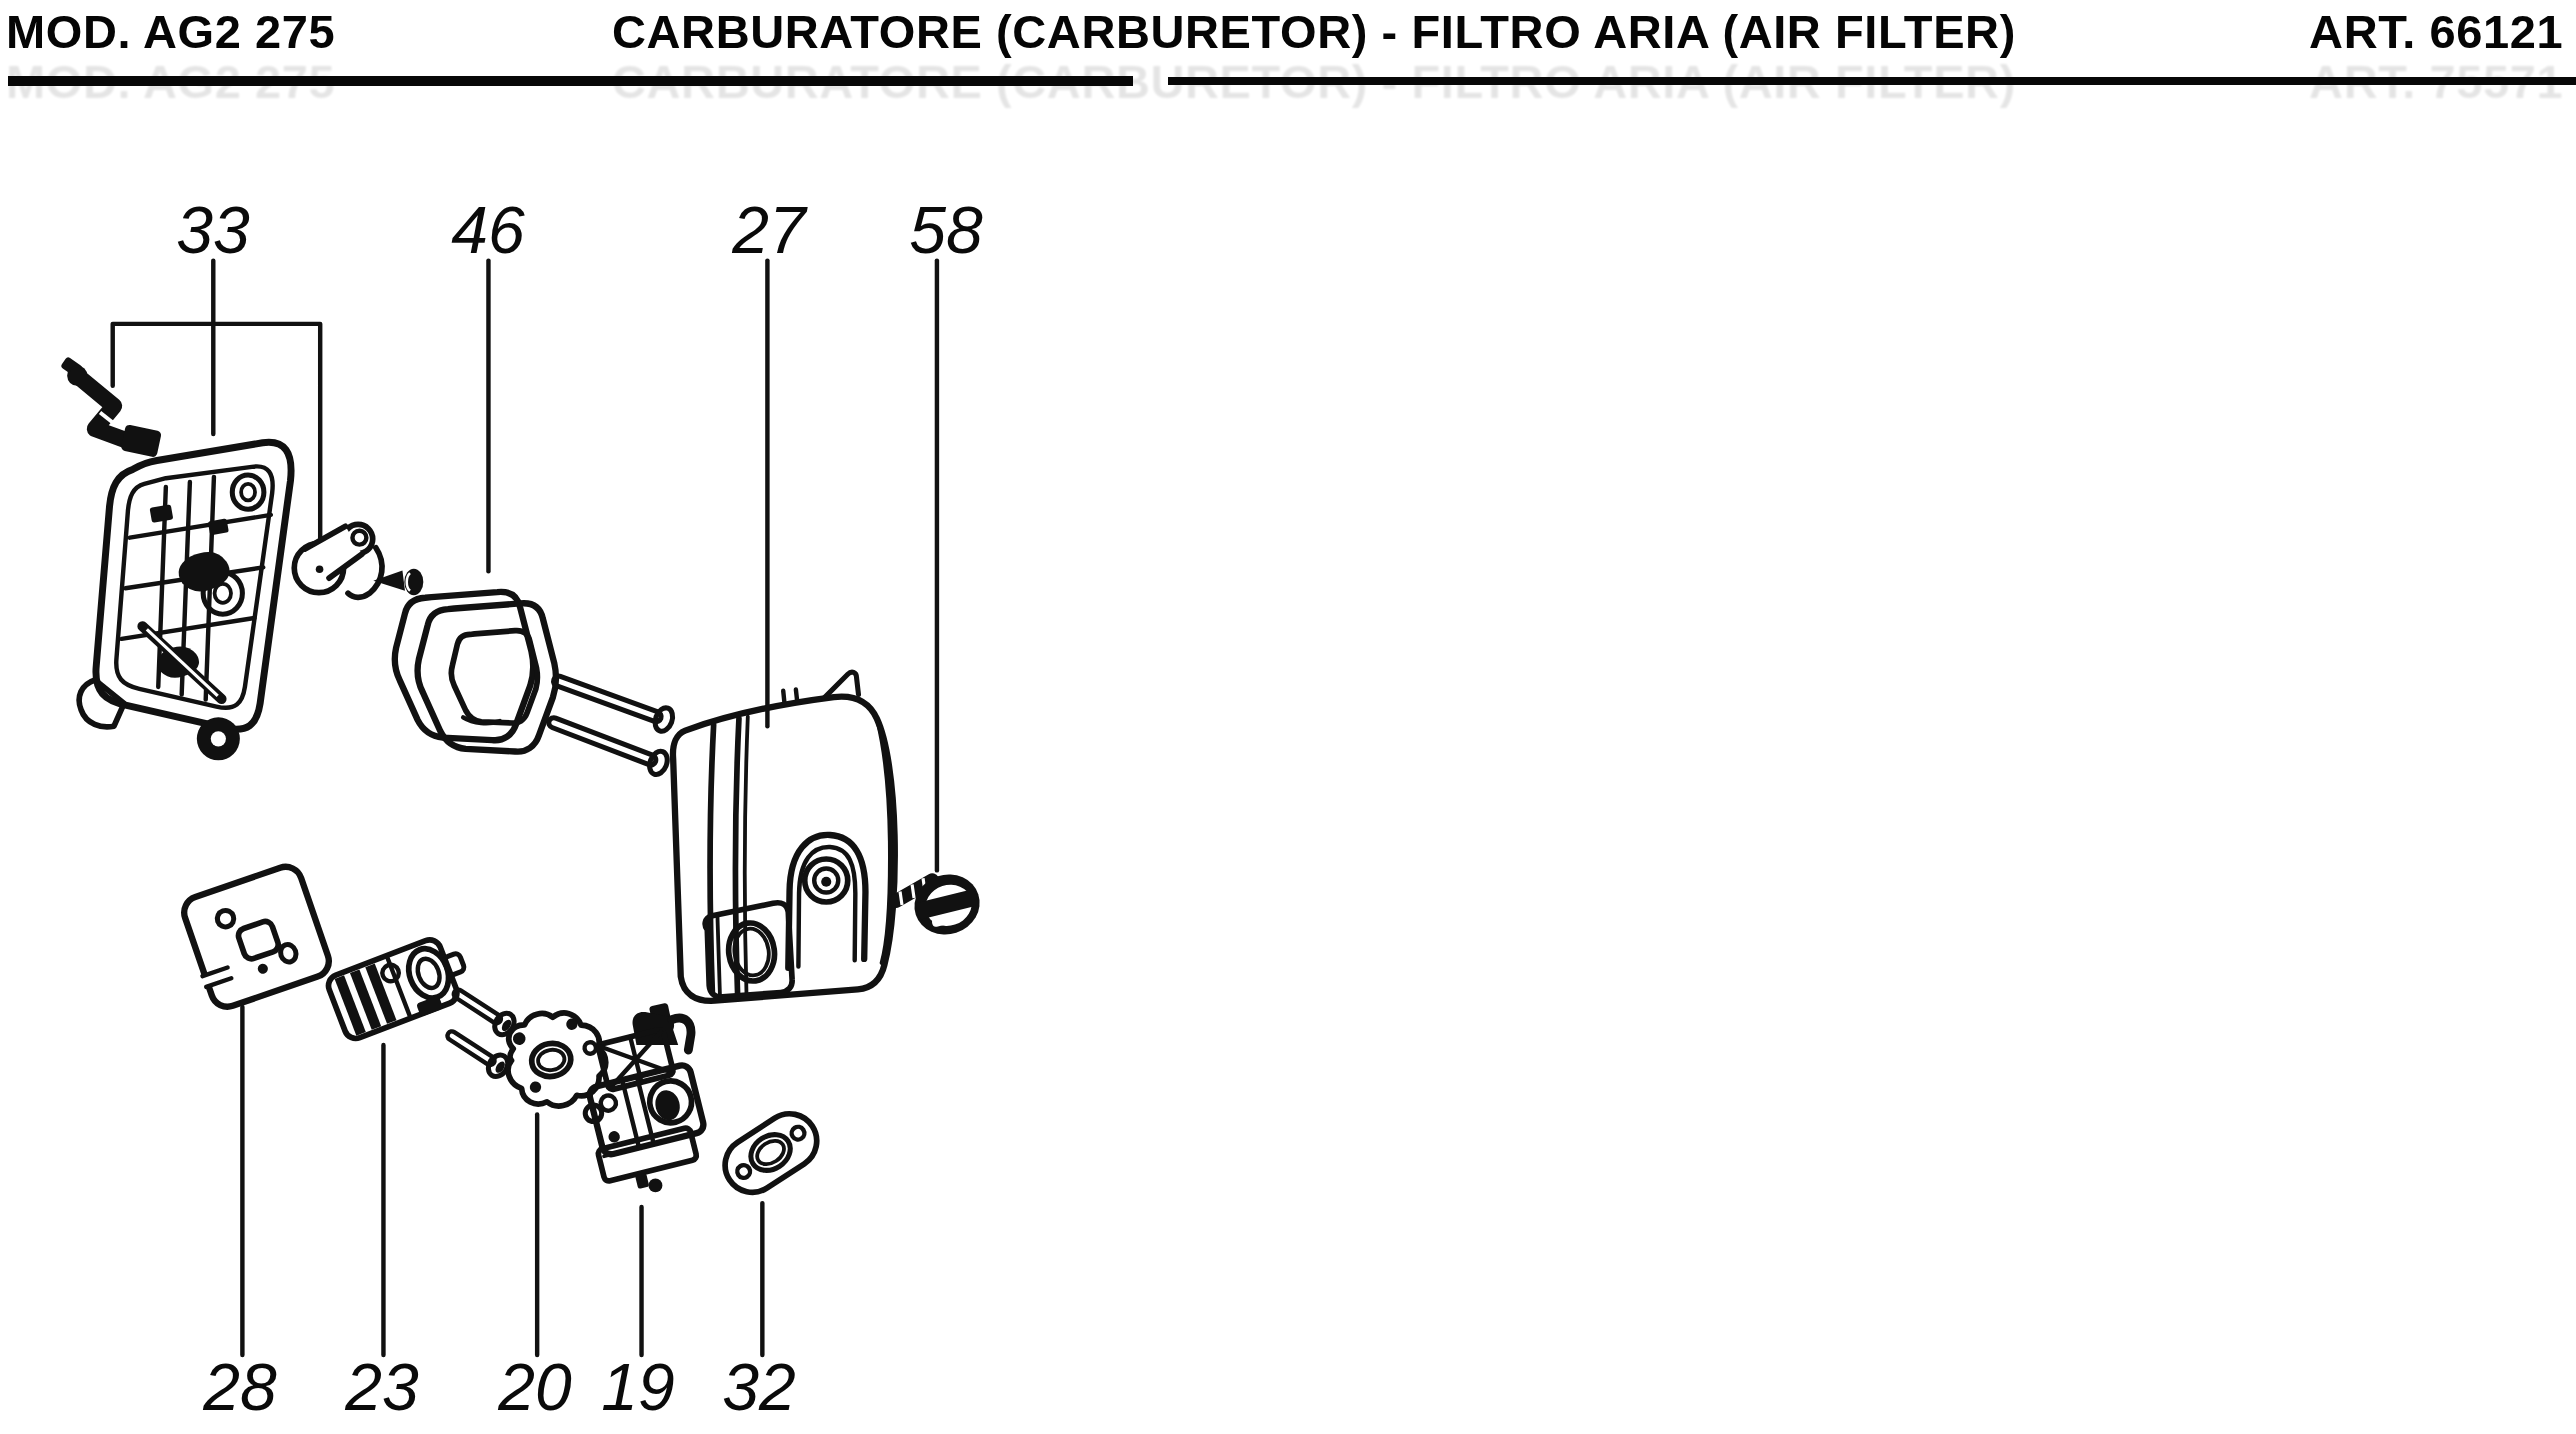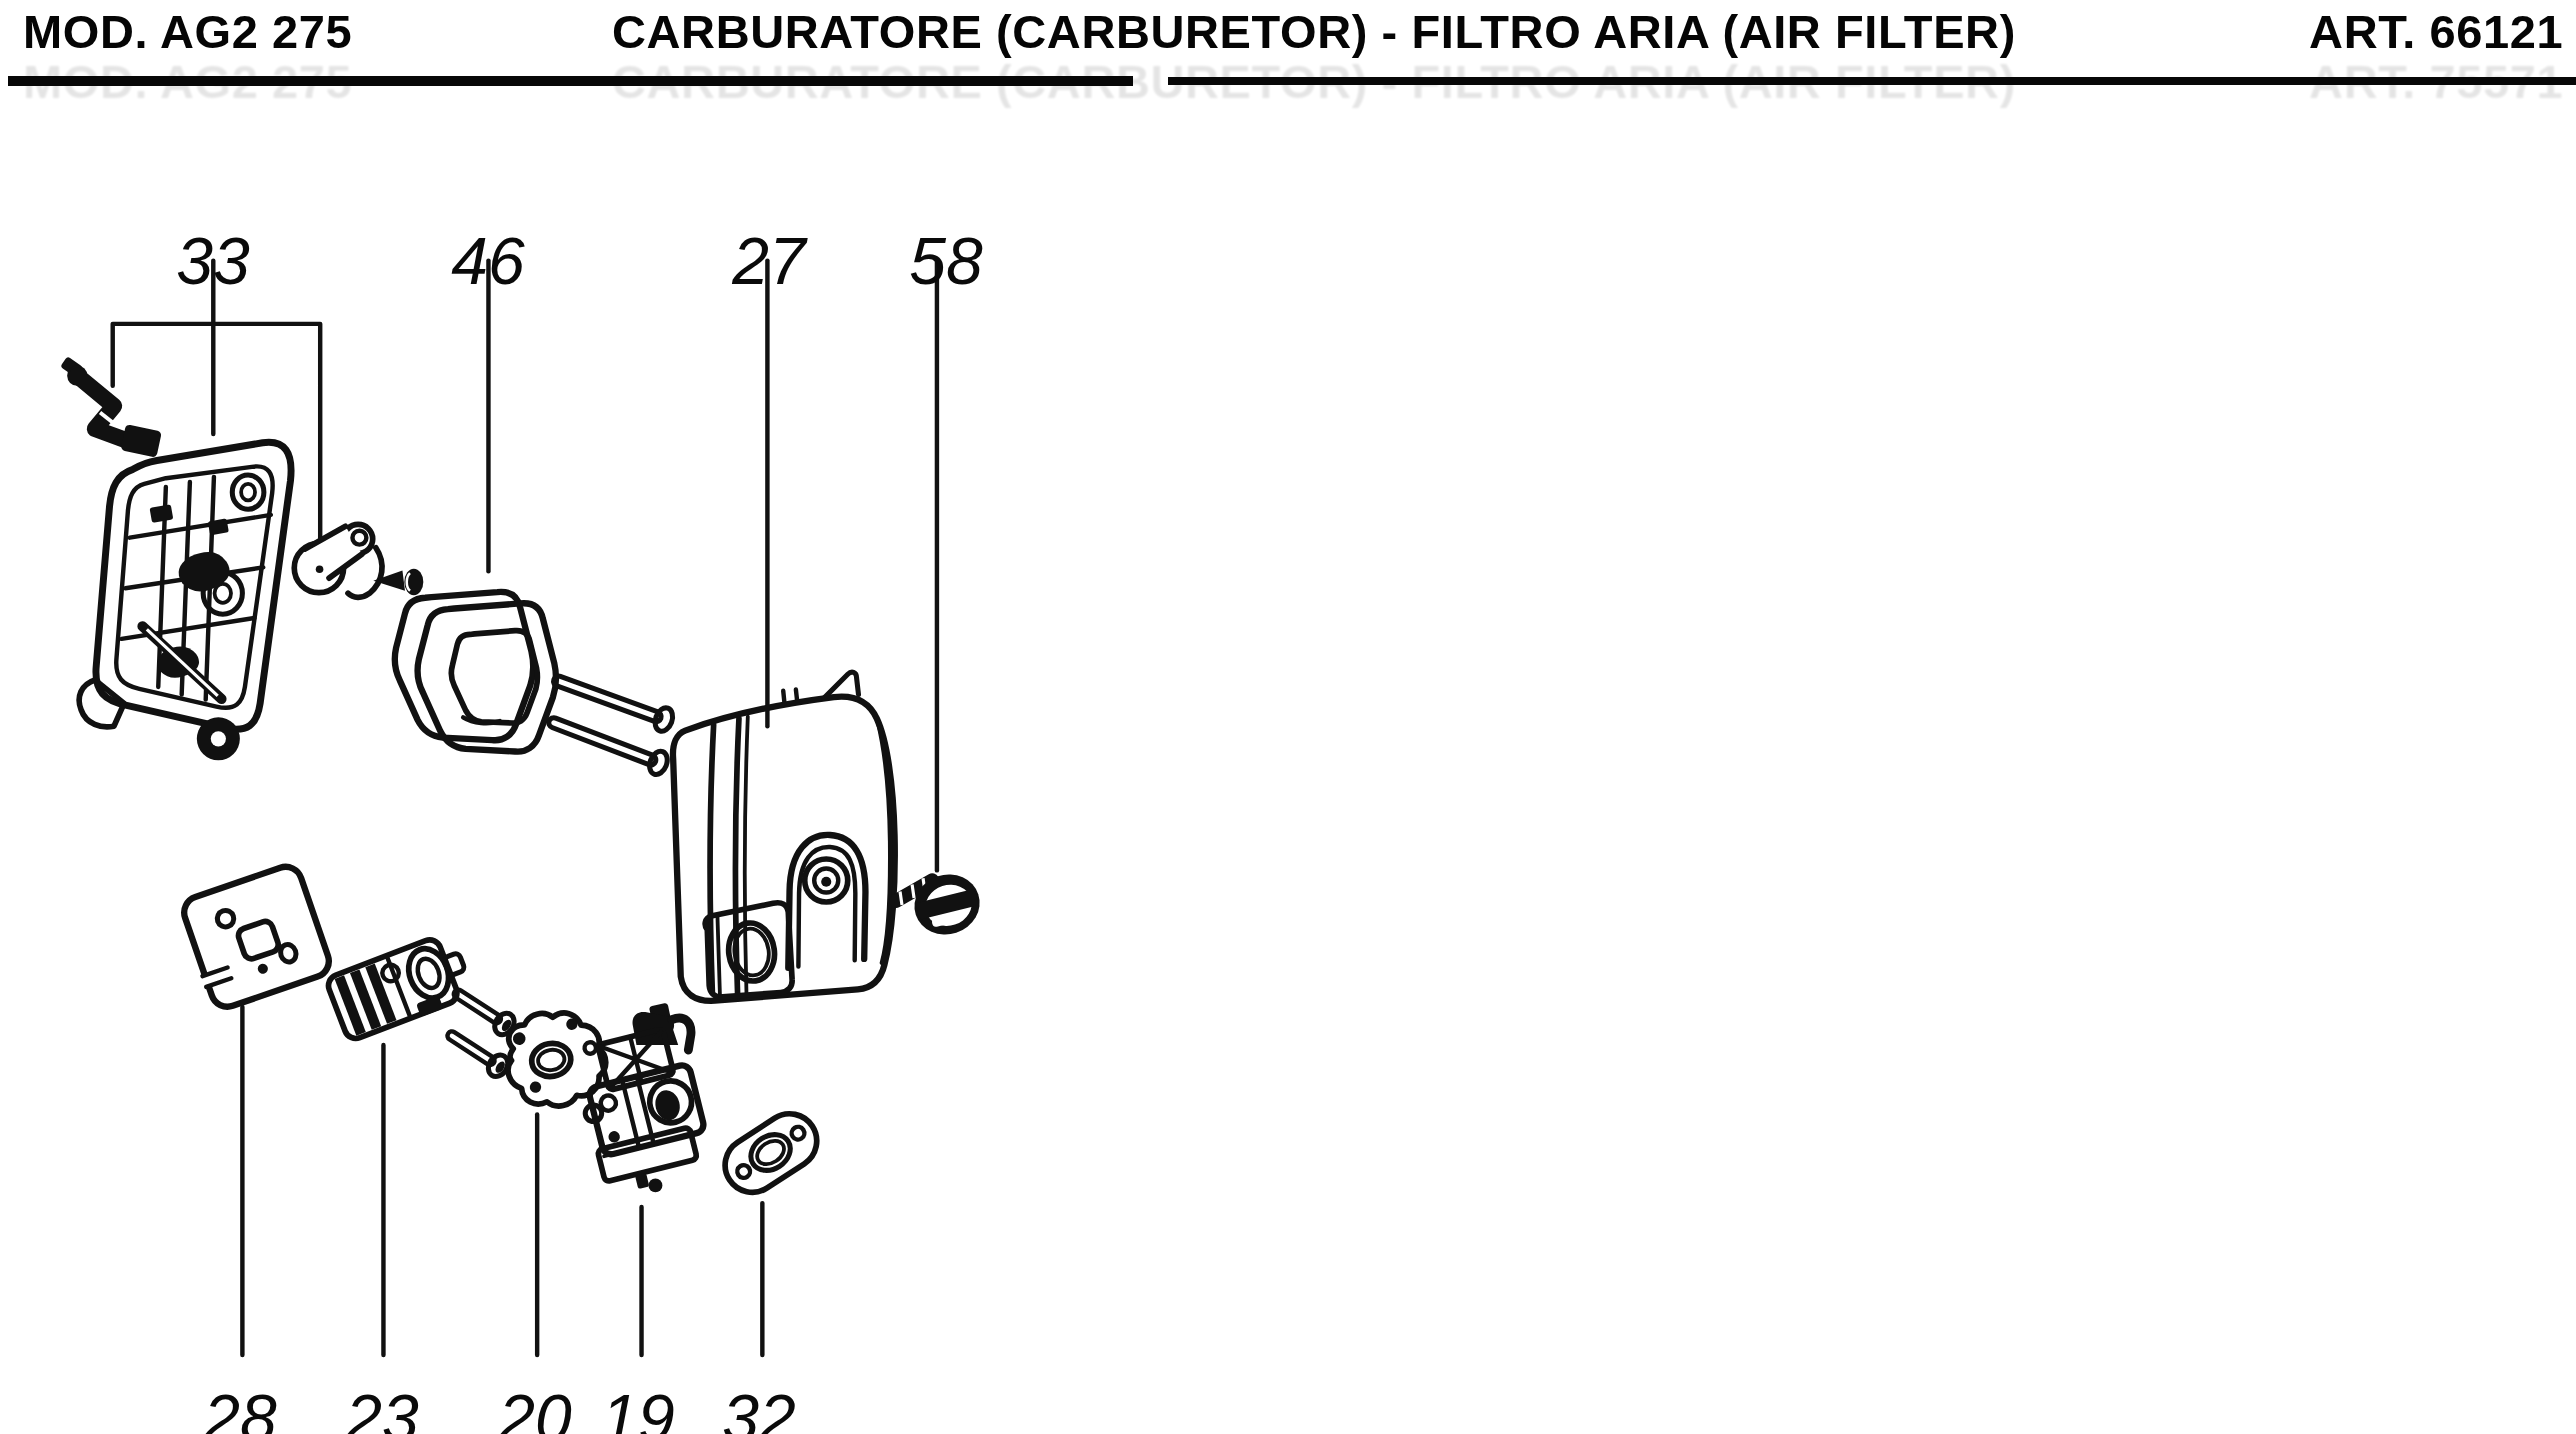--- a/index.html
+++ b/index.html
@@ -1,28 +1,28 @@
 <!DOCTYPE html>
 <html style="font-size:10px"><head>
 <meta charset="utf-8">
 <style>
   html,body{margin:0;padding:0;}
   body{width:2576px;height:1434px;background:#fff;position:relative;overflow:hidden;
        font-family:"Liberation Sans", sans-serif;}
   .hdr{position:absolute;top:3.8px;font-weight:bold;font-size:47px;color:#050505;
        white-space:nowrap;letter-spacing:0.6px;}
-  .hdr-model{left:23px;text-align:right;}
+  .hdr-model{left:6px;text-align:right;}
   .hdr-title{left:612px;text-align:center;}
   .hdr-art{right:12.7px;}
   .ghost{top:54px;opacity:.10;filter:blur(1.3px);}
   .rule{position:absolute;background:#070707;}
   .rule-left{left:7.6px;top:76px;width:1125px;height:9.5px;}
   .rule-right{left:1168px;top:77px;width:1408px;height:8.2px;}
   .callout{position:absolute;font-style:italic;font-size:66px;color:#0a0a0a;
-           transform:translateX(-50%);line-height:1;white-space:nowrap;margin-top:31px;}
+           transform:translateX(-50%);line-height:1;white-space:nowrap;}
   svg{position:absolute;left:0;top:0;}
   .ink{stroke:#111;fill:none;stroke-linecap:round;stroke-linejoin:round;}
 </style>
 </head>
 <body>
 
 <div class="hdr hdr-model ghost">MOD. AG2 275</div>
 <div class="hdr hdr-title ghost">CARBURATORE (CARBURETOR) - FILTRO ARIA (AIR FILTER)</div>
 <div class="hdr hdr-art ghost">ART. 75571</div>
 <div class="hdr hdr-model">MOD. AG2 275</div>

